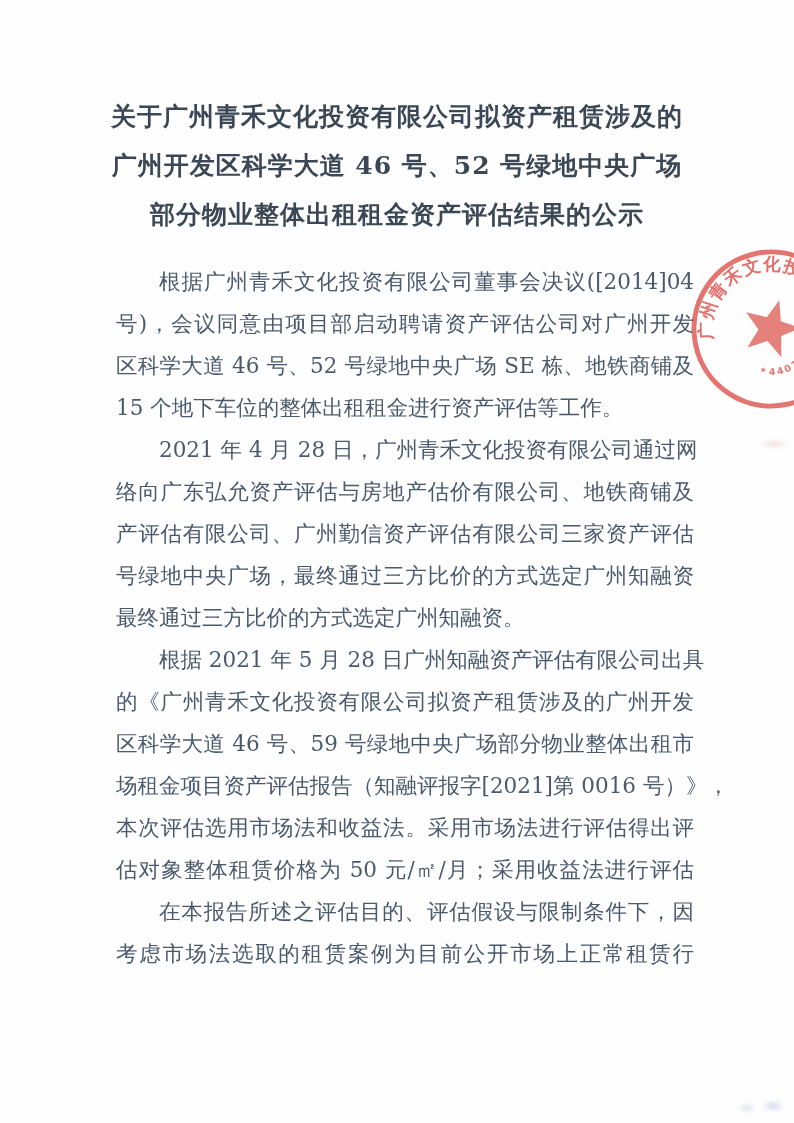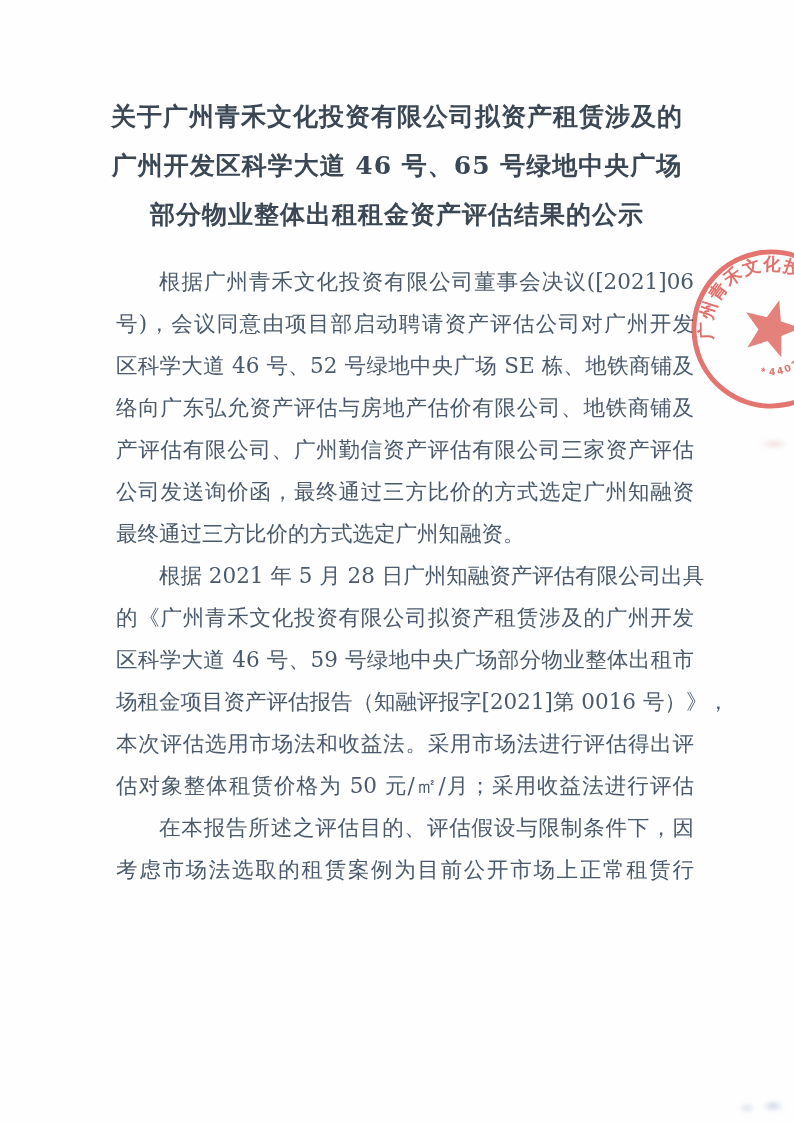--- a/index.html
+++ b/index.html
@@ -61,34 +61,36 @@
     filter:blur(2px);
   }
 </style>
 </head>
 <body>
 
 <div class="page">
 
   <div class="title-block">
       <div class="title-line">关于广州青禾文化投资有限公司拟资产租赁涉及的</div>
-      <div class="title-line">广州开发区科学大道 46 号、65 号绿地中央广场</div>
+      <div class="title-line">广州开发区科学大道 46 号、52 号绿地中央广场</div>
       <div class="title-line">部分物业整体出租租金资产评估结果的公示</div>
     </div>
 
   <div class="content-block">
       <div class="paragraph">
-        <div class="line indent">根据广州青禾文化投资有限公司董事会决议([2021]06</div>
+        <div class="line indent">根据广州青禾文化投资有限公司董事会决议([2014]04</div>
         <div class="line">号)，会议同意由项目部启动聘请资产评估公司对广州开发</div>
         <div class="line">区科学大道 46 号、52 号绿地中央广场 SE 栋、地铁商铺及</div>
+        <div class="line last">15 个地下车位的整体出租租金进行资产评估等工作。</div>
       </div>
       <div class="paragraph">
+        <div class="line indent">2021 年 4 月 28 日，广州青禾文化投资有限公司通过网</div>
         <div class="line">络向广东弘允资产评估与房地产估价有限公司、地铁商铺及</div>
         <div class="line">产评估有限公司、广州勤信资产评估有限公司三家资产评估</div>
-        <div class="line">公司发送询价函，最终通过三方比价的方式选定广州知融资</div>
+        <div class="line">号绿地中央广场，最终通过三方比价的方式选定广州知融资</div>
         <div class="line last">最终通过三方比价的方式选定广州知融资。</div>
       </div>
       <div class="paragraph">
         <div class="line indent">根据 2021 年 5 月 28 日广州知融资产评估有限公司出具</div>
         <div class="line">的《广州青禾文化投资有限公司拟资产租赁涉及的广州开发</div>
         <div class="line">区科学大道 46 号、59 号绿地中央广场部分物业整体出租市</div>
         <div class="line">场租金项目资产评估报告（知融评报字[2021]第 0016 号）》，</div>
         <div class="line">本次评估选用市场法和收益法。采用市场法进行评估得出评</div>
         <div class="line">估对象整体租赁价格为 50 元/㎡/月；采用收益法进行评估</div>
       </div>

